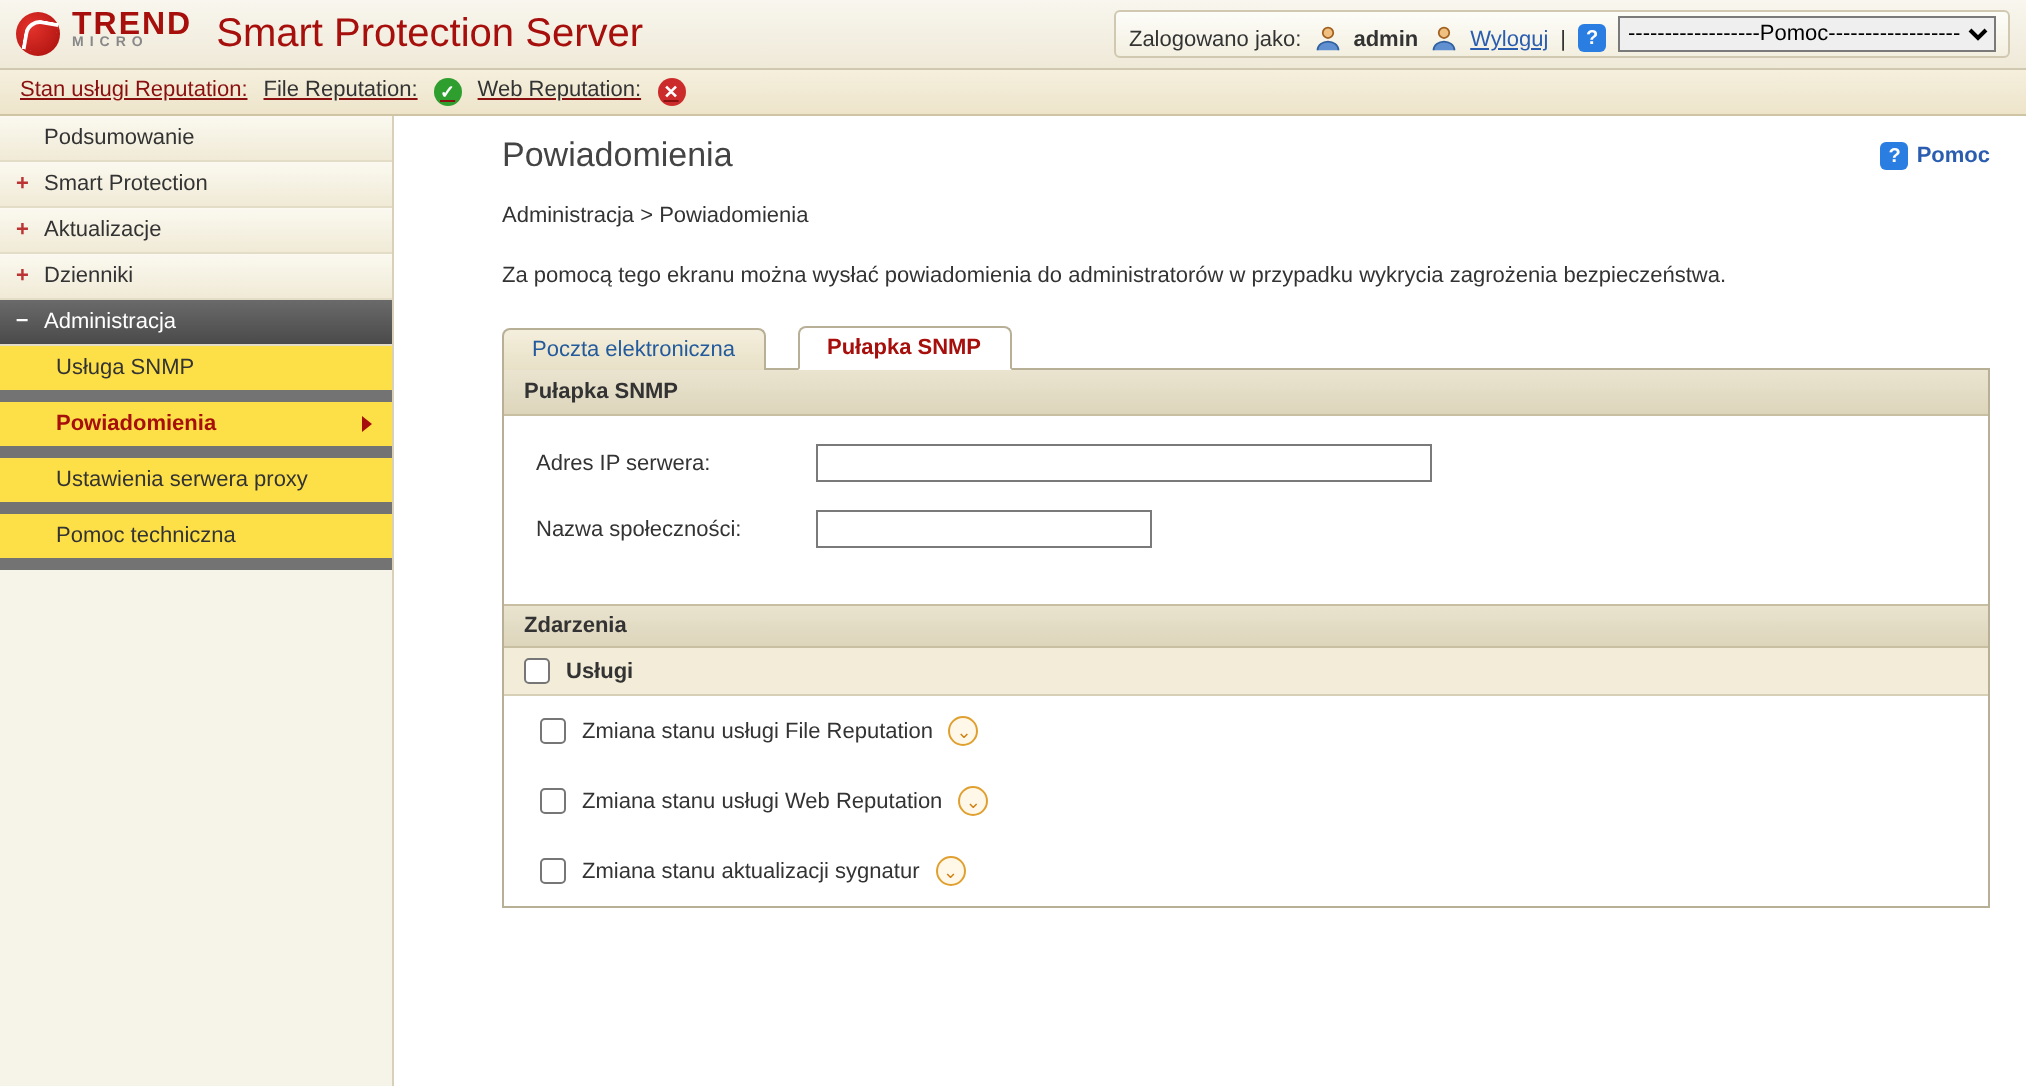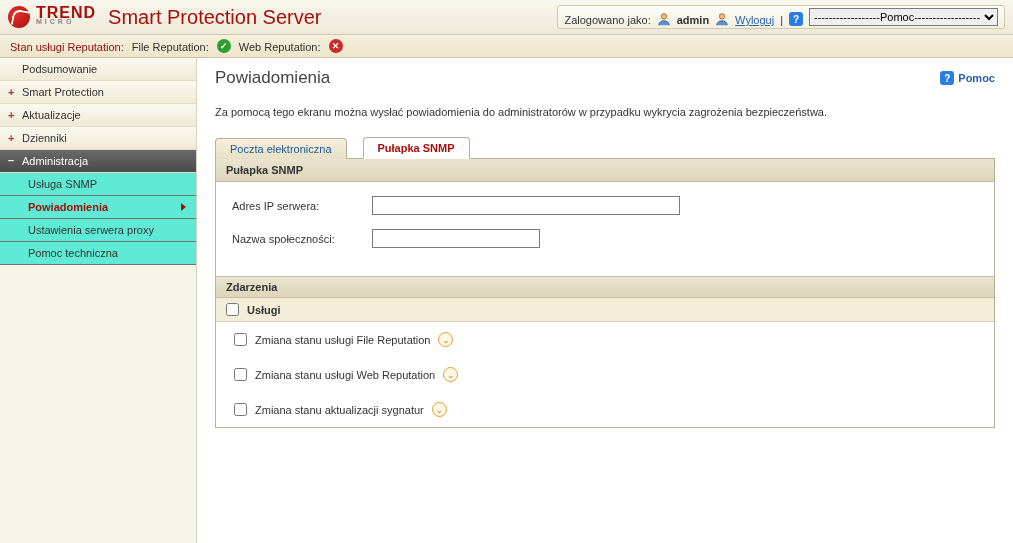--- a/index.html
+++ b/index.html
@@ -73,34 +73,35 @@
   }
   select.help-select {
     font-size:11px; height:18px;
     border:1px solid #7a7a7a;
   }
   .status-bar {
     background:linear-gradient(#f5efdd,#ede4ca);
     border-bottom:1px solid #cfc5a4;
     padding:4px 10px;
     display:flex;
-    align-items:flex-end;
+    align-items:flex-start;
     gap:8px;
     color:#8a1010;
     font-size:11px;
+    text-decoration:underline;
   }
   .status-bar .lbl{ color:#333;}
   .status-icon{
     display:inline-flex;align-items:center;justify-content:center;
     width:14px;height:14px;border-radius:50%;
     color:#fff;font-size:9px;font-weight:bold;
   }
   .ok{ background:#2e9e2e;}
   .err{ background:#cc2b2b;}
-  .layout{ display:flex; height:calc(543px - 34px - 24px);}
+  .layout{ display:flex; height:calc(543px - 34px - 24px);gap:36px;}
   .sidebar{
     width:196px;
     background:#f6f3e8;
     border-right:1px solid #d8d0b8;
   }
   .sidebar-item{
     padding:5px 10px 5px 22px;
     border-bottom:1px solid #e3ddc8;
     color:#333;
     cursor:pointer;
@@ -116,22 +117,22 @@
     content:"–";
     position:absolute; left:8px; top:4px;
     color:#fff; font-weight:bold;
   }
   .sidebar-item.active{
     background:linear-gradient(#6a6a6a,#4a4a4a);
     color:#fff;
   }
   .sidebar-sub{
     padding:5px 10px 5px 28px;
-    border-bottom:1px solid #737373;
-    background:#5eead4;
+    border-bottom:6px solid #737373;
+    background:#fde047;
     cursor:pointer;
     color:#333;
   }
   .sidebar-sub.current{
     color:#a60f0b;
     font-weight:bold;
     display:flex;align-items:center;justify-content:space-between;
   }
   .arrow-r{
     width:0;height:0;border-top:4px solid transparent;
@@ -316,20 +317,25 @@
 
   <div class="content">
     <div class="page-title-row">
       <div class="page-title">Powiadomienia</div>
       <div class="help-link">
         <span class="help-q">?</span>
         <span>Pomoc</span>
       </div>
     </div>
 
+    <div class="breadcrumb">
+      <span>Administracja</span>
+      <span>&gt;</span>
+      <span>Powiadomienia</span>
+    </div>
 
     <div class="intro">Za pomocą tego ekranu można wysłać powiadomienia do administratorów w przypadku wykrycia zagrożenia bezpieczeństwa.</div>
 
     <div class="tabs">
       <div class="tab">
         <span>Poczta elektroniczna</span>
       </div>
       <div class="tab active">
         <span>Pułapka SNMP</span>
       </div>

